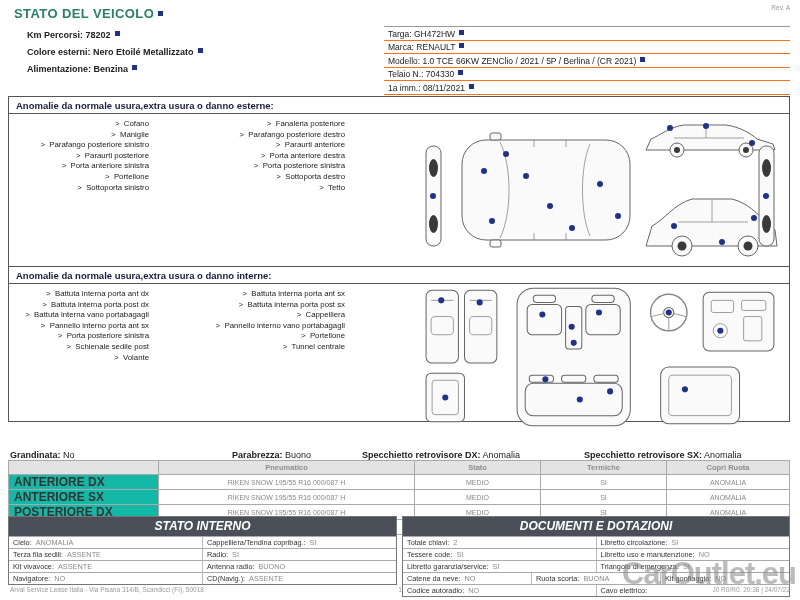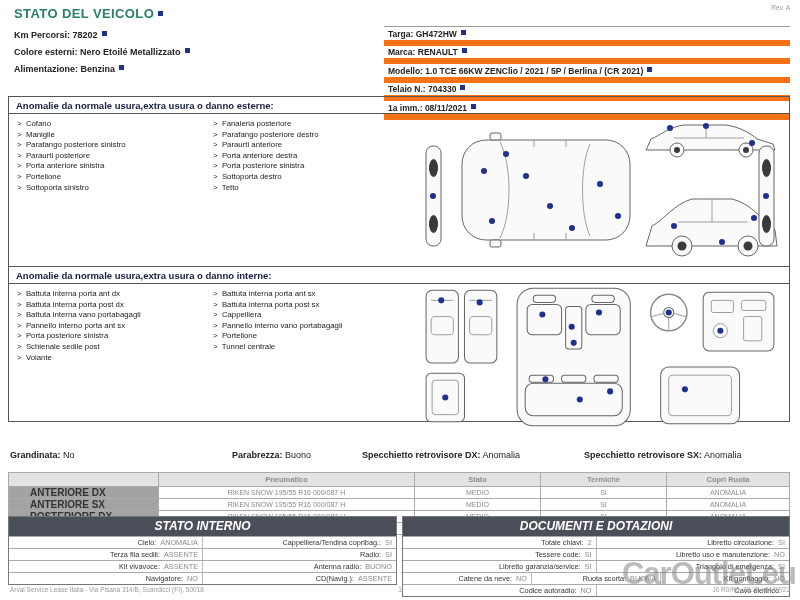--- a/index.html
+++ b/index.html
@@ -2,52 +2,52 @@
 <html><head>
 <meta charset="utf-8">
 <style>
   html,body{margin:0;padding:0;}
   body{width:800px;height:600px;position:relative;background:#fff;overflow:hidden;
        font-family:"Liberation Sans","DejaVu Sans",sans-serif;color:#222;}
   .sq{display:inline-block;width:5px;height:5px;background:#20308d;margin-left:4px;vertical-align:2px;}
   .title{position:absolute;left:14px;top:6px;font-size:13px;font-weight:bold;color:#2a8066;letter-spacing:.4px;}
   .rev{position:absolute;right:10px;top:4px;font-size:6.5px;color:#999;}
   .left-fields{position:absolute;left:14px;top:27px;}
-  .lrow{font-size:9px;line-height:17px;white-space:nowrap;}
+  .lrow{font-size:9px;line-height:17px;white-space:nowrap;margin-left:13px;}
   .lrow .lbl,.lrow .val{font-weight:bold;}
   .right-fields{position:absolute;left:384px;top:26px;width:406px;border-top:1px solid #9a9a9a;}
-  .rrow{font-size:8.5px;font-weight:bold;padding:1.5px 4px 1px;border-bottom:6px solid #f97316;white-space:nowrap;overflow:hidden;}
+  .rrow{font-size:8.5px;font-weight:normal;padding:1.5px 4px 1px;border-bottom:1px solid #f97316;white-space:nowrap;overflow:hidden;}
   .main-box{position:absolute;left:8px;top:96px;width:782px;height:326px;border:1px solid #555;box-sizing:border-box;}
   .sec-title{font-size:9.5px;font-weight:bold;color:#171c40;padding:3px 7px 2px;border-bottom:1px solid #555;}
   .section.internal{border-top:1px solid #555;}
   .sec-body{display:flex;}
   .cols{width:402px;display:flex;padding:5px 2px 2px 8px;box-sizing:border-box;}
-  .col{width:50%;}
+  .col{width:50%;text-align:right;}
   .li{font-size:7.8px;line-height:10.6px;color:#222;max-width:132px;}
   .diagram{flex:1;}
   .diagram svg{display:block;margin:2px auto 0;}
   .shape{fill:#fafafa;stroke:#666;stroke-width:1;}
   .inner{fill:none;stroke:#888;stroke-width:0.8;}
   .dark{fill:#3a3a3a;stroke:none;}
   .dot{fill:#20308d;}
   .status{position:absolute;left:10px;top:433px;width:780px;}
   .status-line{display:flex;font-size:9px;line-height:13px;margin-top:16px;}
   .status-line .sp:nth-child(1){width:222px;}
   .status-line .sp:nth-child(2){width:130px;}
   .status-line .sp:nth-child(3){width:222px;}
-  table.tire{position:absolute;left:8px;top:472px;width:782px;border-collapse:collapse;table-layout:fixed;}
+  table.tire{position:absolute;left:8px;top:460px;width:782px;border-collapse:collapse;table-layout:fixed;}
   table.tire th{background:#e3e3e3;color:#8d8d8d;font-size:7.5px;font-weight:bold;border:1px solid #aaa;height:13px;padding:0;}
   table.tire td{border:1px solid #aaa;font-size:7px;color:#8a8a8a;text-align:center;height:9px;padding:0 2px;overflow:hidden;white-space:nowrap;}
-  table.tire td.pos{background:#a3a3a3;color:#333;font-weight:bold;text-align:left;padding-left:21px;font-size:10px;}
+  table.tire td.pos{background:#14b8a6;color:#333;font-weight:bold;text-align:left;padding-left:5px;font-size:12px;}
   .btable{position:absolute;top:516px;border:1px solid #777;box-sizing:border-box;background:#fff;}
   .btable.left{left:8px;width:389px;}
   .btable.right{left:402px;width:388px;}
   .bt-head{background:#4a4f59;color:#fff;font-size:12px;font-weight:bold;text-align:center;padding:2px 0 3px;font-style:italic;}
   .bt-row{display:flex;border-top:1px solid #aaa;}
-  .bt-pair{flex:1;display:flex;justify-content:flex-end;align-items:center;padding:1px 4px;border-left:1px solid #bbb;min-height:9px;}
+  .bt-pair{flex:1;display:flex;justify-content:flex-start;align-items:center;padding:1px 4px;border-left:1px solid #bbb;min-height:9px;}
   .bt-pair:first-child{border-left:none;}
   .bt-lbl{font-size:7.3px;color:#333;white-space:nowrap;}
   .bt-val{font-size:7.3px;color:#8a8a8a;white-space:nowrap;margin-left:4px;}
   .footer{position:absolute;left:10px;right:10px;top:586px;display:flex;font-size:6.5px;color:#9a9a9a;}
   .footer .f-left{flex:1;}
   .footer .f-page{width:40px;text-align:center;}
   .footer .f-right{flex:1;text-align:right;}
   .watermark{position:absolute;right:4px;top:556px;font-size:31px;font-weight:bold;color:#858585;opacity:.55;letter-spacing:-1px;}
 </style>
 </head>

